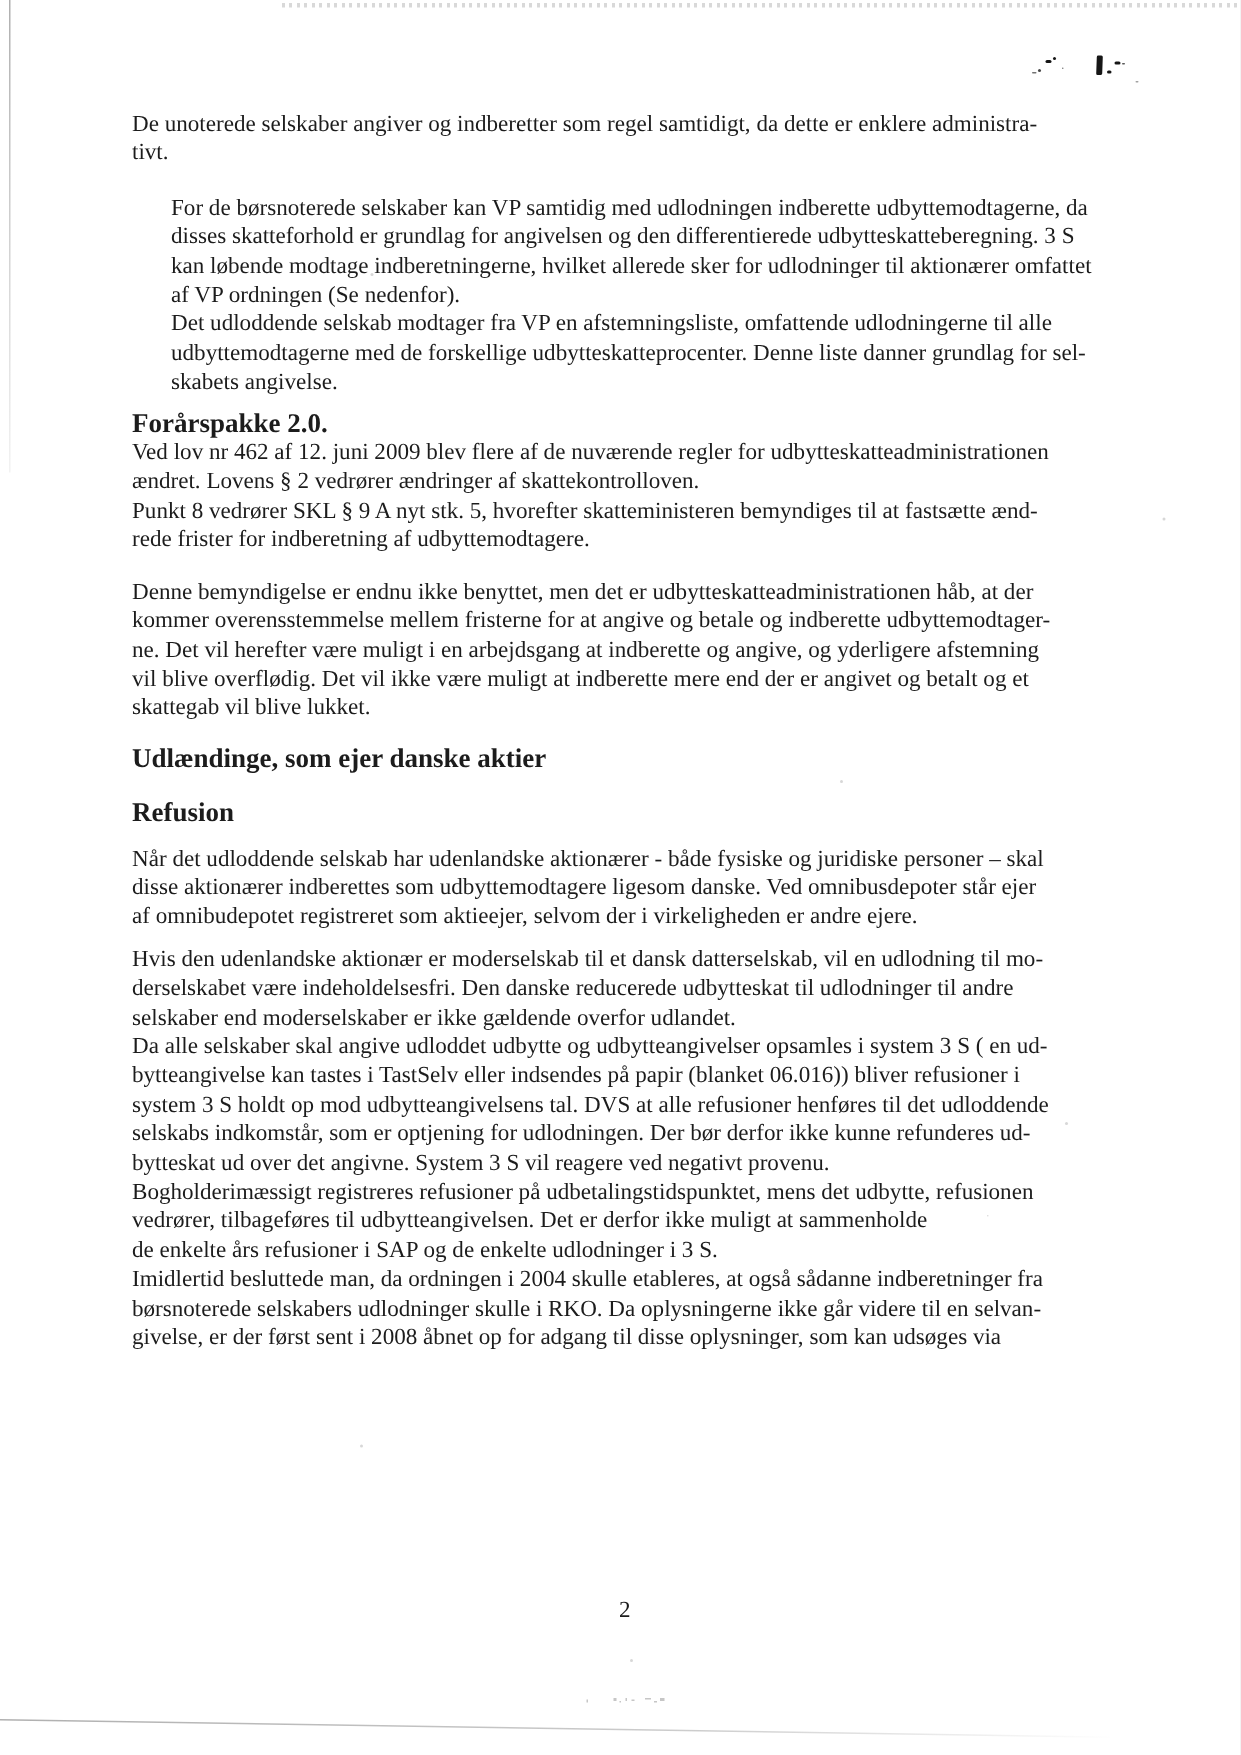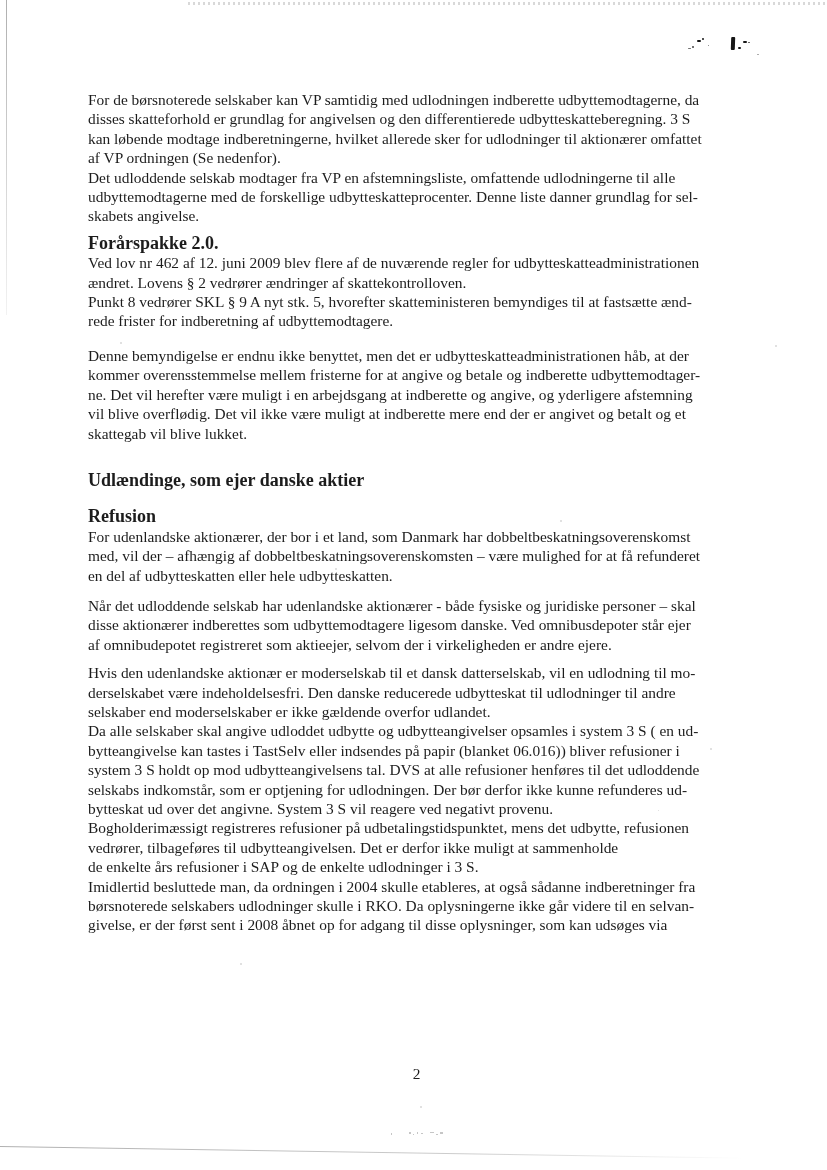--- a/index.html
+++ b/index.html
@@ -14,25 +14,25 @@
   }
   
   .content {
     position:absolute; left:88px; top:73px; width:690px;
     font-size:15.4px; line-height:19.4px;
   }
   .block { margin:0; padding:0; }
   .para  { white-space:pre; }
   .heading { font-weight:bold; white-space:pre; }
   
-  .b1  { margin-top:17px; }
+  .b1  { margin-top:17px;margin-left:26px; }
   .b2  { margin-top:8px; }
   .b3  { margin-top:0; }
   .b4  { margin-top:15px; }
-  .b5  { margin-top:28px; }
+  .b5  { margin-top:14px; }
   .b6  { margin-top:0; }
   .b7  { margin-top:17px; }
   .b8  { margin-top:0; }
   .b9  { margin-top:9px; }
   .b10 { margin-top:11px; }
   .b11 { margin-top:18px; }
   .b12 { margin-top:0; }
   .b13 { margin-top:8px; }
   .b14 { margin-top:0; }
   .page-number {
@@ -118,42 +118,41 @@
   <div class="speck sp2"></div>
   <div class="speck sp3"></div>
   <div class="speck sp4"></div>
   <div class="speck sp5"></div>
   <div class="speck sp6"></div>
   <div class="speck sp7"></div>
   <div class="speck sp8"></div>
   <div class="speck sp9"></div>
 
   <div class="content">
+    <p class="block para b0">De unoterede selskaber angiver og indberetter som regel samtidigt, da dette er enklere administra-
+tivt.</p>
     <p class="block para b1">For de børsnoterede selskaber kan VP samtidig med udlodningen indberette udbyttemodtagerne, da
 disses skatteforhold er grundlag for angivelsen og den differentierede udbytteskatteberegning. 3 S
 kan løbende modtage indberetningerne, hvilket allerede sker for udlodninger til aktionærer omfattet
 af VP ordningen (Se nedenfor).
 Det udloddende selskab modtager fra VP en afstemningsliste, omfattende udlodningerne til alle
 udbyttemodtagerne med de forskellige udbytteskatteprocenter. Denne liste danner grundlag for sel-
 skabets angivelse.</p>
     <h3 class="block heading b2">Forårspakke 2.0.</h3>
     <p class="block para b3">Ved lov nr 462 af 12. juni 2009 blev flere af de nuværende regler for udbytteskatteadministrationen
 ændret. Lovens § 2 vedrører ændringer af skattekontrolloven.
 Punkt 8 vedrører SKL § 9 A nyt stk. 5, hvorefter skatteministeren bemyndiges til at fastsætte ænd-
 rede frister for indberetning af udbyttemodtagere.</p>
     <p class="block para b4">Denne bemyndigelse er endnu ikke benyttet, men det er udbytteskatteadministrationen håb, at der
 kommer overensstemmelse mellem fristerne for at angive og betale og indberette udbyttemodtager-
 ne. Det vil herefter være muligt i en arbejdsgang at indberette og angive, og yderligere afstemning
 vil blive overflødig. Det vil ikke være muligt at indberette mere end der er angivet og betalt og et
 skattegab vil blive lukket.</p>
     <h3 class="block heading b5">Udlændinge, som ejer danske aktier</h3>
     <h3 class="block heading b7">Refusion</h3>
-    <p class="block para b8">For udenlandske aktionærer, der bor i et land, som Danmark har dobbeltbeskatningsoverenskomst
-med, vil der – afhængig af dobbeltbeskatningsoverenskomsten – være mulighed for at få refunderet
-en del af udbytteskatten eller hele udbytteskatten.</p>
     <p class="block para b10">Når det udloddende selskab har udenlandske aktionærer - både fysiske og juridiske personer – skal
 disse aktionærer indberettes som udbyttemodtagere ligesom danske. Ved omnibusdepoter står ejer
 af omnibudepotet registreret som aktieejer, selvom der i virkeligheden er andre ejere.</p>
     <p class="block para b9">Hvis den udenlandske aktionær er moderselskab til et dansk datterselskab, vil en udlodning til mo-
 derselskabet være indeholdelsesfri. Den danske reducerede udbytteskat til udlodninger til andre
 selskaber end moderselskaber er ikke gældende overfor udlandet.</p>
     <p class="block para b12">Da alle selskaber skal angive udloddet udbytte og udbytteangivelser opsamles i system 3 S ( en ud-
 bytteangivelse kan tastes i TastSelv eller indsendes på papir (blanket 06.016)) bliver refusioner i
 system 3 S holdt op mod udbytteangivelsens tal. DVS at alle refusioner henføres til det udloddende
 selskabs indkomstår, som er optjening for udlodningen. Der bør derfor ikke kunne refunderes ud-

